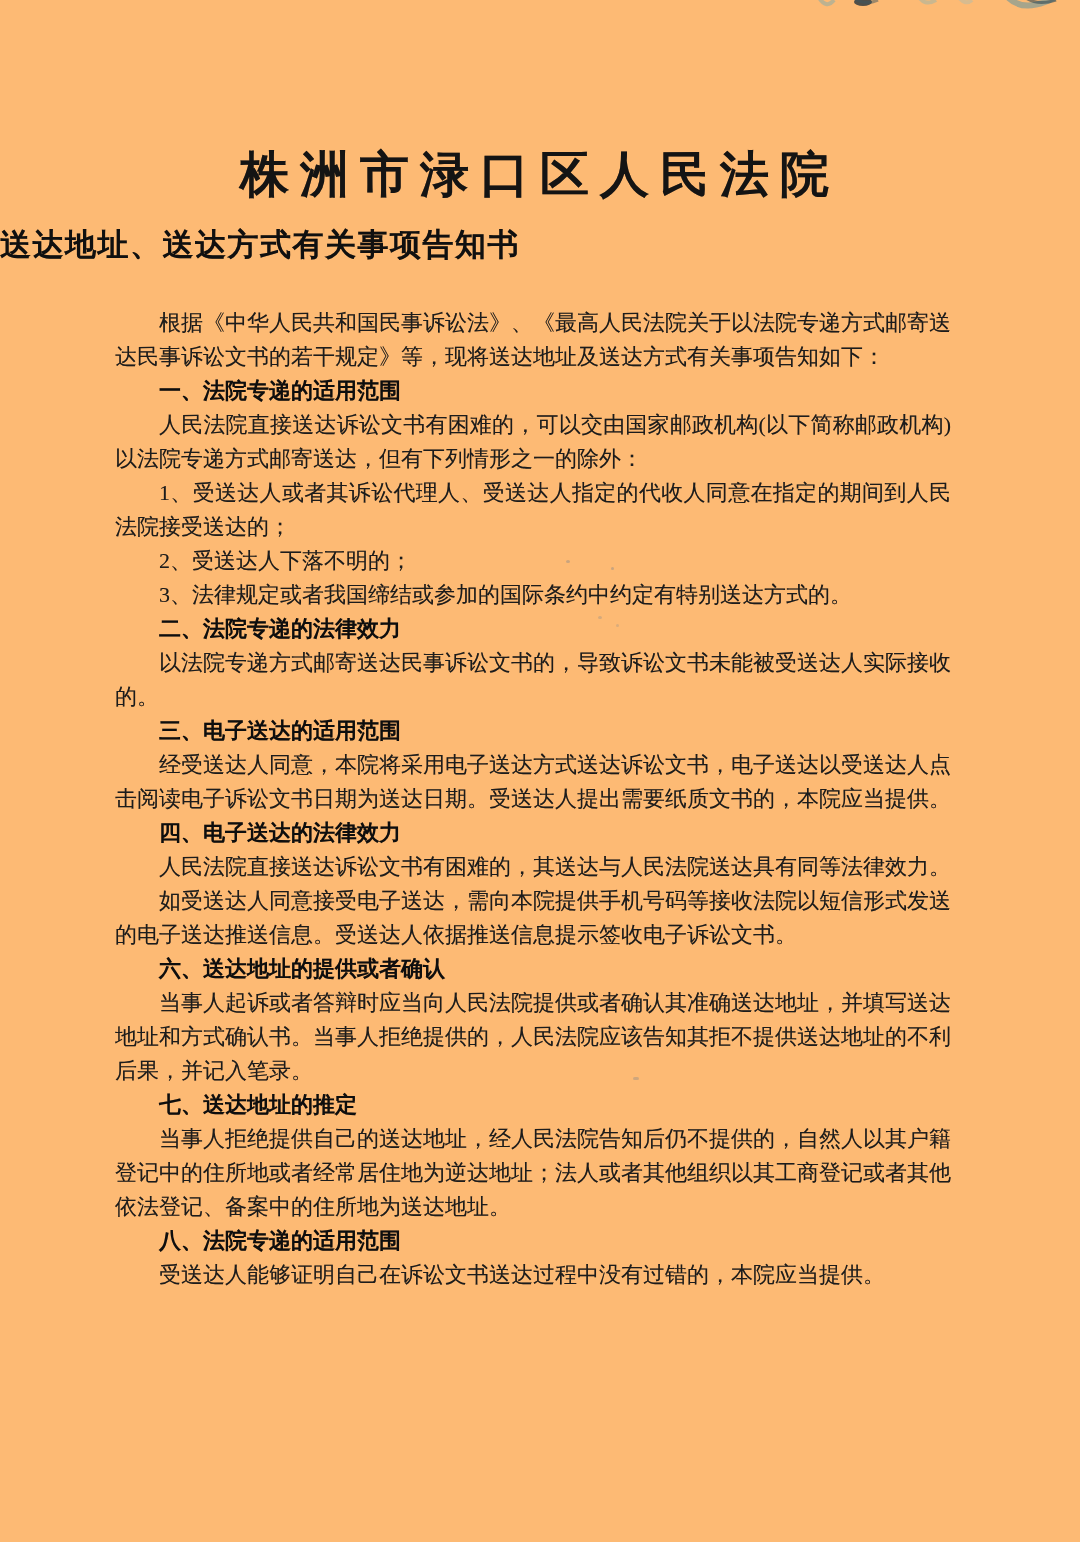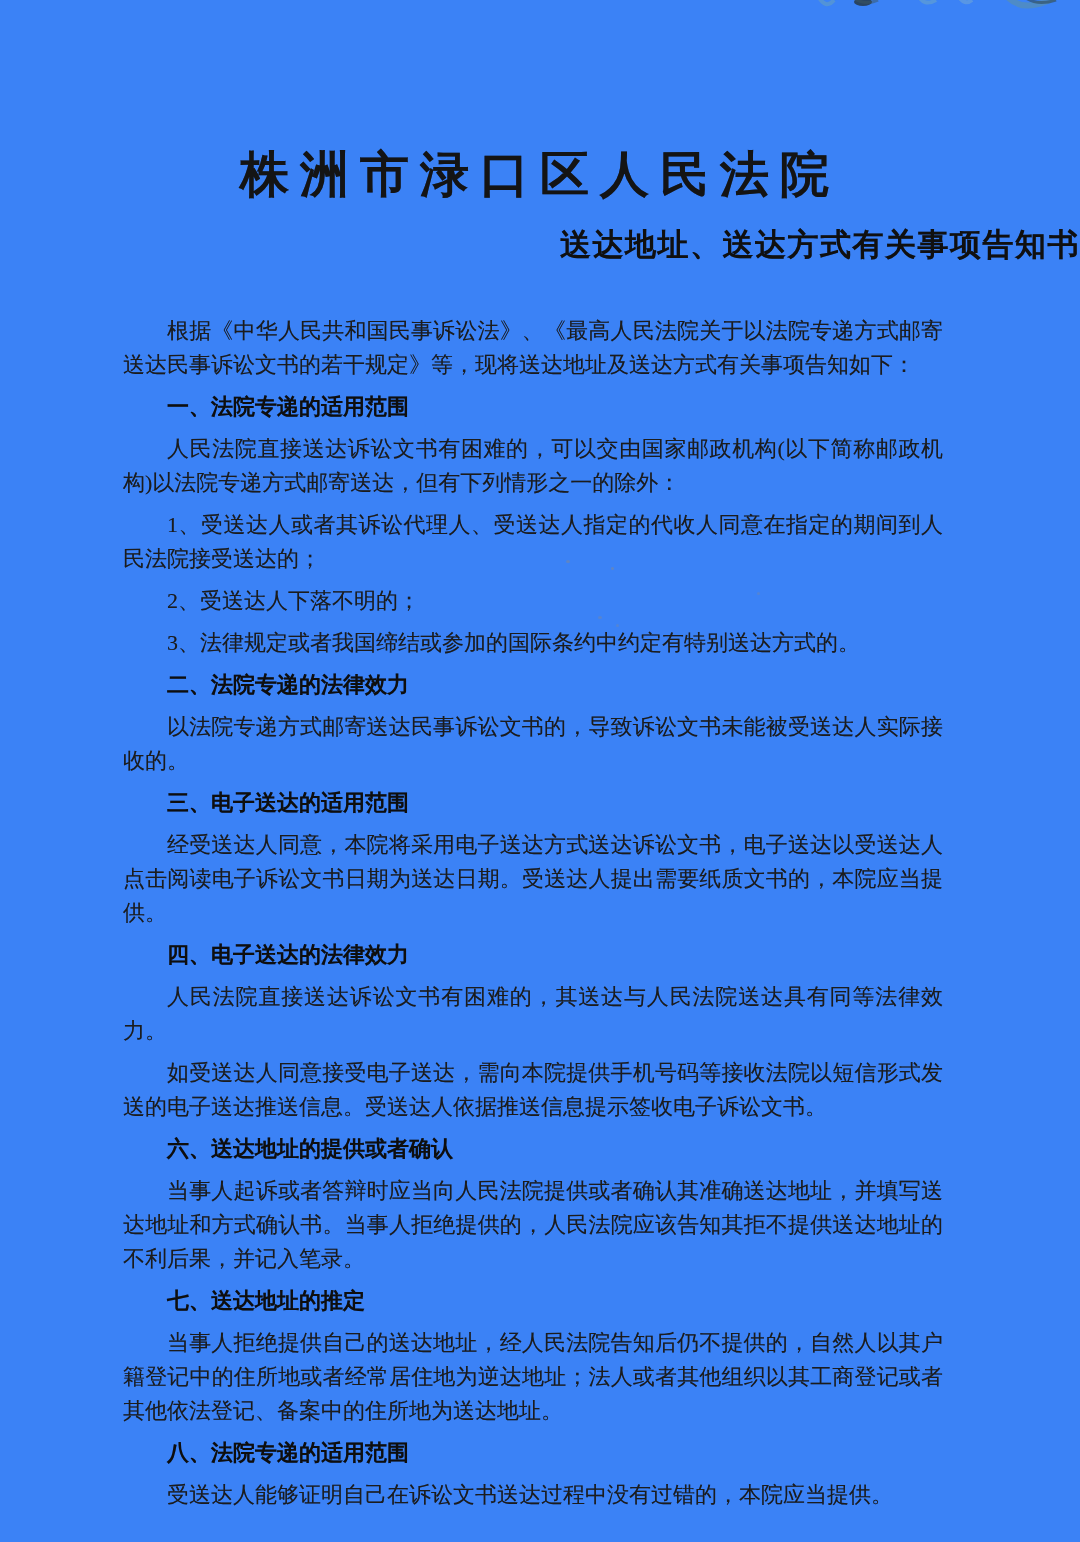--- a/index.html
+++ b/index.html
@@ -10,21 +10,21 @@
     width: 1080px;
     height: 1542px;
     background: #ffffff;
     position: relative;
     overflow: hidden;
     font-family: "Liberation Serif", "DejaVu Serif", serif;
   }
   .page {
     position: absolute;
     inset: 0;
-    background: #3b82f6;
+    background: #fdba74;
     overflow: hidden;
   }
   .doc-title {
     position: absolute;
     top: 146px;
     left: 0;
     width: 100%;
     text-align: center;
     font-size: 49px;
     line-height: 58px;
@@ -32,21 +32,21 @@
     letter-spacing: 11px;
     color: #141414;
     text-shadow: 0 0 0.6px rgba(0,0,0,0.45);
     white-space: nowrap;
   }
   .doc-subtitle {
     position: absolute;
     top: 226px;
     left: 0;
     width: 100%;
-    text-align: right;
+    text-align: left;
     font-family: "Liberation Sans", "DejaVu Sans", sans-serif;
     font-size: 31px;
     line-height: 38px;
     font-weight: 700;
     letter-spacing: 1.5px;
     color: #101010;
     text-shadow: 0 0 0.5px rgba(0,0,0,0.4);
     white-space: nowrap;
   }
   .content {
@@ -54,21 +54,21 @@
     top: 306px;
     left: 115px;
     width: 836px;
     font-size: 22px;
     line-height: 34px;
     color: #1c1c1c;
     text-align: justify;
     text-shadow: 0 0 0.4px rgba(0,0,0,0.35);
   }
   .content p {
-    margin: 8px;
+    margin: 0;
     text-indent: 2em;
   }
   .content p.heading {
     font-family: Liberation Serif, serif;
     font-weight: 700;
     color: #0e0e0e;
   }
   
   .pen-marks {
     position: absolute;

